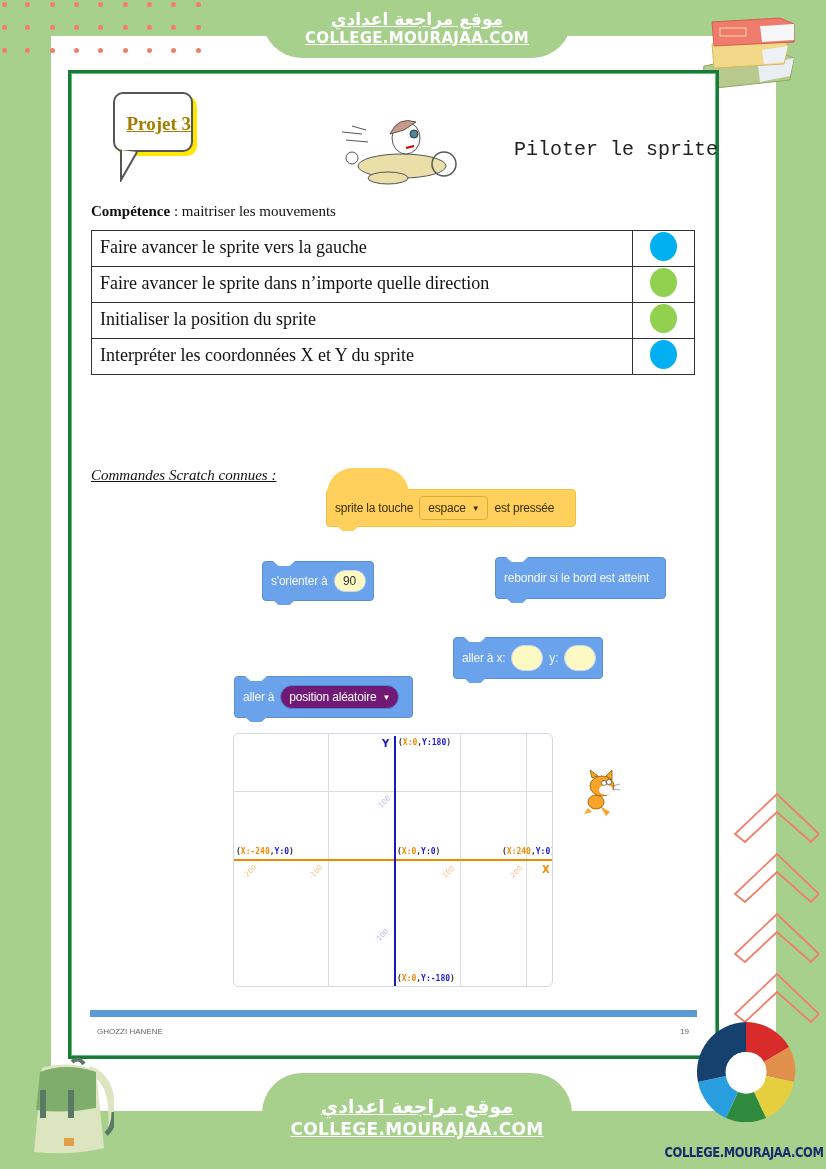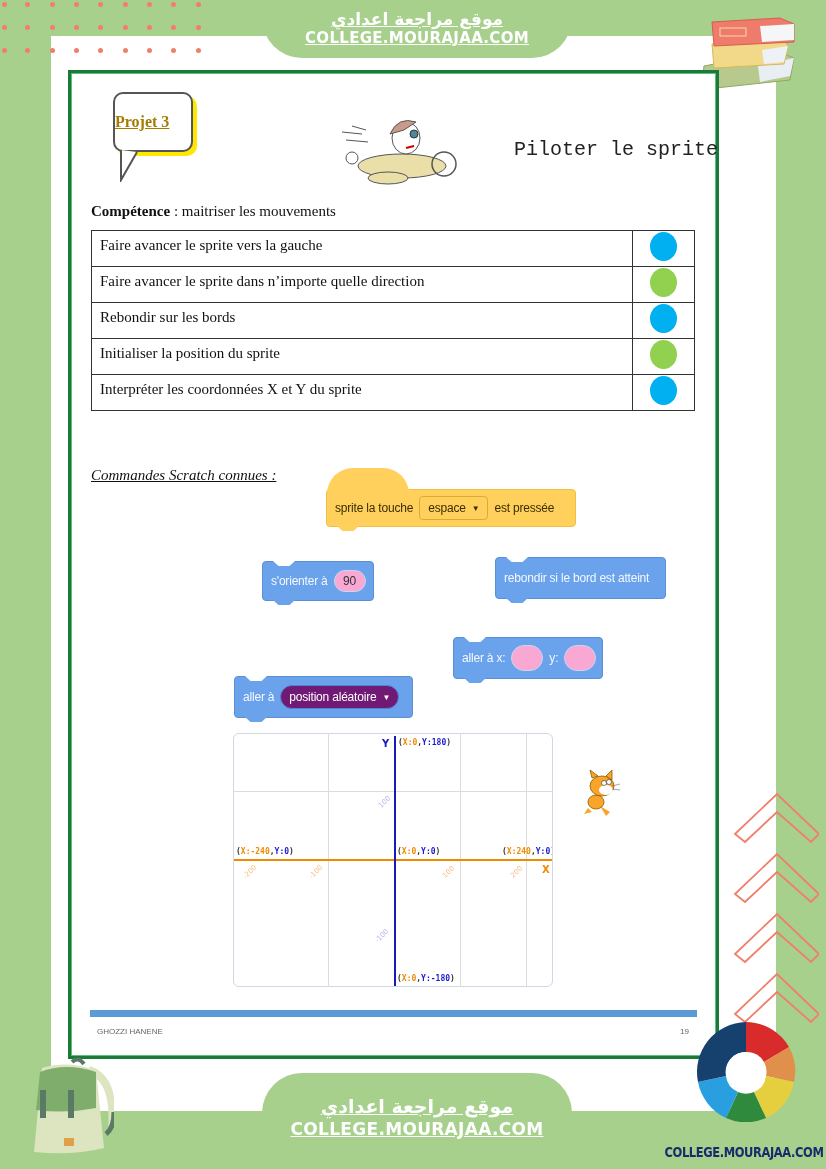--- a/index.html
+++ b/index.html
@@ -25,48 +25,48 @@
   #banner-bottom { top: 1094px; }
   #banner-bottom .ar { font-size: 19px; line-height: 24px; }
   #banner-bottom .en { font-size: 17px; line-height: 22px; }
 
   
   #page-frame { position: absolute; left: 68px; top: 70px; width: 651px; height: 989px; border: 3px solid #1b7a3a; box-shadow: inset 0 0 0 1px #58c27a; background: #ffffff; }
 
   
   #projet-bubble { position: absolute; left: 113px; top: 92px; width: 80px; height: 60px; border: 2px solid #555; border-radius: 10px; background: #fff; box-shadow: 4px 4px 0 #ffe800; }
   #projet-bubble .tail { position: absolute; left: 2px; top: 56px; width: 28px; height: 32px; }
-  #projet-label { position: absolute; left: 0; right: 0; top: 19px; text-align: left; font-family: "Liberation Serif", serif; font-weight: bold; font-size: 16px; color: #a47c00; text-decoration: underline; }
+  #projet-label { position: absolute; left: 0; right: 0; top: 19px; text-align: right; font-family: "Liberation Serif", serif; font-weight: bold; font-size: 19px; color: #a47c00; text-decoration: underline; }
 
   #pilot-illustration { position: absolute; left: 332px; top: 112px; width: 128px; height: 76px; }
 
   #page-title { position: absolute; left: 514px; top: 138px; font-family: "Liberation Mono", monospace; font-size: 20px; color: #222; }
 
   
   #competence-line { position: absolute; left: 91px; top: 203px; font-size: 15px; color: #111; }
   #competence-line b { font-weight: bold; }
 
   #competence-table { position: absolute; left: 91px; top: 230px; width: 604px; border-collapse: collapse; }
-  #competence-table td { border: 1px solid #333; height: 36px; font-size: 15px; color: #111; padding: 0 8px; vertical-align: top; padding-top: 6px; }
+  #competence-table td { border: 1px solid #333; height: 36px; font-size: 18px; color: #111; padding: 0 8px; vertical-align: top; padding-top: 6px; }
   #competence-table td.mark { width: 62px; padding: 0; vertical-align: middle; text-align: center; }
   .status-dot { display: inline-block; width: 27px; height: 29px; border-radius: 50%; }
 
   
   #scratch-heading { position: absolute; left: 91px; top: 467px; font-size: 15px; font-style: italic; text-decoration: underline; color: #111; }
 
   .block { position: absolute; font-family: "Liberation Sans", sans-serif; font-size: 12px; color: #fff; display: flex; align-items: center; gap: 6px; padding: 0 8px; border-radius: 4px; white-space: nowrap; letter-spacing: -0.2px; }
   .block.motion { background: #4c97ff; background: #6aa2ec; border: 1px solid #5a8fd6; color: #f4f8ff; }
   .block.event { background: #ffd05c; border: 1px solid #f0c040; color: #3a2e00; }
   .block .notch { position: absolute; top: -1px; left: 10px; width: 22px; height: 5px; background: #fff; clip-path: polygon(0 0, 100% 0, 75% 100%, 25% 100%); }
   .block .tab { position: absolute; bottom: -5px; left: 10px; width: 22px; height: 5px; clip-path: polygon(0 0, 100% 0, 75% 100%, 25% 100%); }
   .block.motion .tab { background: #6aa2ec; }
   .block.event .tab { background: #ffd05c; }
   .block .hat { position: absolute; left: 0; top: -22px; width: 82px; height: 26px; background: #ffd05c; border-radius: 40px 40px 0 0; }
 
-  .input-oval { background: #f9a8d4; color: #333; border-radius: 14px; height: 22px; min-width: 32px; display: inline-flex; align-items: center; justify-content: center; padding: 0 6px; border: 1px solid #c8d6ee; }
+  .input-oval { background: #fef9c3; color: #333; border-radius: 14px; height: 22px; min-width: 32px; display: inline-flex; align-items: center; justify-content: center; padding: 0 6px; border: 1px solid #c8d6ee; }
   .dropdown-pill { background: #701a75; color: #fff; border: 1px solid #4f86d4; border-radius: 14px; height: 24px; display: inline-flex; align-items: center; padding: 0 8px; gap: 6px; }
   .dropdown-rect { background: #ffd05c; color: #3a2e00; border: 1px solid #d9ad35; border-radius: 4px; height: 24px; display: inline-flex; align-items: center; padding: 0 8px; gap: 6px; }
   .caret { font-size: 8px; }
 
   
   #stage-grid { position: absolute; left: 233px; top: 733px; width: 320px; height: 254px; border: 1px solid #cfd8e6; border-radius: 6px; background: #fff; overflow: hidden; }
   .gl { position: absolute; background: #dcdcdc; }
   .coord { position: absolute; font-family: "DejaVu Sans Mono", monospace; font-size: 8px; font-weight: bold; color: #333; white-space: nowrap; }
   .coord .cx { color: #f08a00; }
   .coord .cy { color: #1a1ad0; }
@@ -175,24 +175,20 @@
   <tbody id="competence-rows">
       <tr>
         <td>Faire avancer le sprite vers la gauche</td>
         <td class="mark"><span class="status-dot" style="background: rgb(0, 176, 240);"></span></td>
       </tr>
       <tr>
         <td>Faire avancer le sprite dans n’importe quelle direction</td>
         <td class="mark"><span class="status-dot" style="background: rgb(146, 208, 80);"></span></td>
       </tr>
       <tr>
-        <td>Rebondir sur les bords</td>
-        <td class="mark"><span class="status-dot" style="background: rgb(0, 176, 240);"></span></td>
-      </tr>
-      <tr>
         <td>Initialiser la position du sprite</td>
         <td class="mark"><span class="status-dot" style="background: rgb(146, 208, 80);"></span></td>
       </tr>
       <tr>
         <td>Interpréter les coordonnées X et Y du sprite</td>
         <td class="mark"><span class="status-dot" style="background: rgb(0, 176, 240);"></span></td>
       </tr>
     </tbody>
 </table>
 

